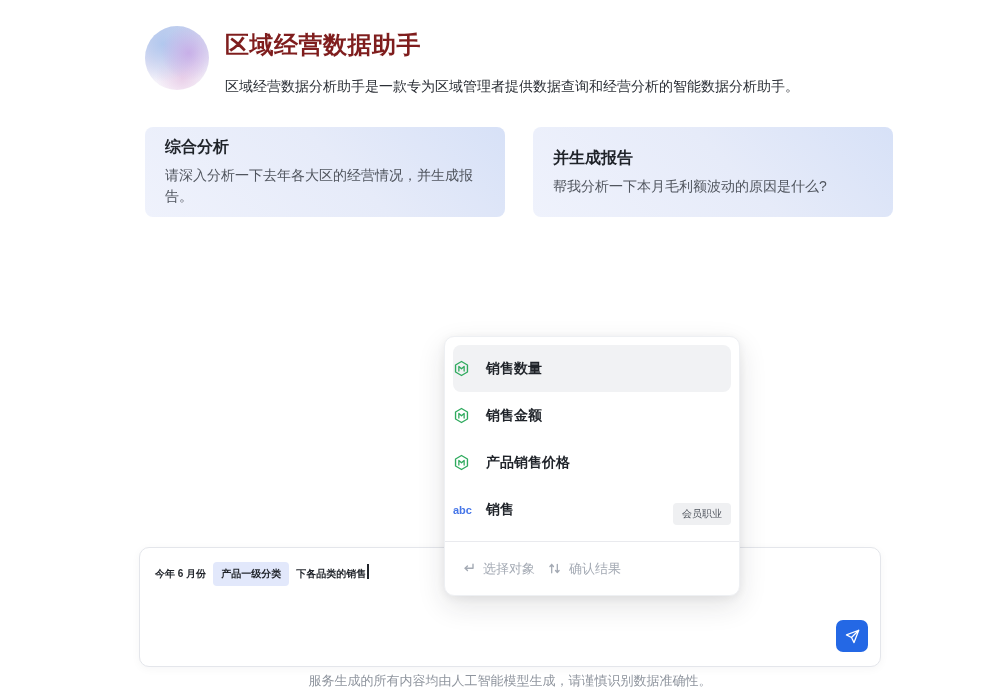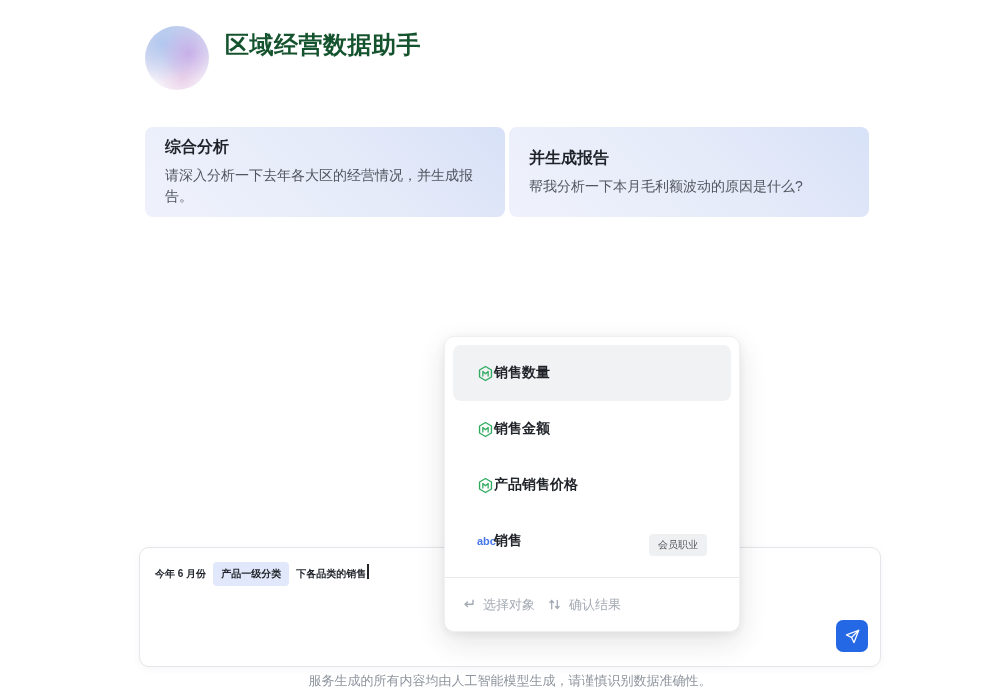--- a/index.html
+++ b/index.html
@@ -10,38 +10,38 @@
   
   .header { position:absolute; left:145px; top:26px; width:742px; }
   .avatar { position:absolute; left:0; top:0; width:64px; height:64px; border-radius:50%;
     background:
       radial-gradient(circle at 68% 42%, rgba(198,168,230,.85), rgba(198,168,230,0) 48%),
       radial-gradient(circle at 28% 28%, rgba(176,199,238,.95), rgba(176,199,238,0) 58%),
       radial-gradient(circle at 58% 82%, rgba(228,190,224,.65), rgba(228,190,224,0) 42%),
       linear-gradient(to bottom, #c7d1ee 0%, #e7e3f4 55%, #fbfafd 100%);
   }
   .header-text { margin-left:80px; }
-  .app-title { font-size:24px; font-weight:700; color:#14532d; letter-spacing:.5px; padding-top:3px; }
+  .app-title { font-size:24px; font-weight:700; color:#7f1d1d; letter-spacing:.5px; padding-top:3px; }
   .app-subtitle { margin-top:17px; font-size:14px; color:#2b2f36; }
 
   
-  .cards { position:absolute; left:145px; top:127px; display:flex; gap:4px; }
+  .cards { position:absolute; left:145px; top:127px; display:flex; gap:28px; }
   .card { width:360px; height:90px; border-radius:8px; padding:14px 20px;
     display:flex; flex-direction:column; justify-content:center; cursor:pointer;
     background:linear-gradient(225deg, #d7e1f7 0%, #e6ebf9 45%, #eff2fc 100%); }
   .card-title { font-size:16px; font-weight:700; color:#1f2329; margin-bottom:7px; }
   .card-body { font-size:14px; color:#50555e; line-height:21px; }
 
   
   .popup { position:absolute; left:444px; top:336px; width:296px; background:#ffffff;
     border:1px solid #eef0f3; border-radius:10px; z-index:20;
     box-shadow:0 10px 28px rgba(31,35,41,.12), 0 2px 8px rgba(31,35,41,.06); }
   .popup-list { padding:8px; }
-  .popup-item { height:56px; display:flex; align-items:center; gap:0;
-    padding:0 24px; border-radius:8px; cursor:pointer; }
+  .popup-item { height:47px; display:flex; align-items:center; gap:16px;
+    padding:0 0; border-radius:8px; cursor:pointer; }
   .popup-item.highlighted { background:#f1f2f4; }
   .popup-item .item-label { font-size:14px; font-weight:600; color:#1f2329; }
   .metric-icon { width:17px; height:17px; flex:0 0 auto; display:block; }
   .abc-icon { width:17px; flex:0 0 auto; color:#4676e8; font-weight:700; font-size:11px;
     letter-spacing:0; text-align:center; }
   .item-badge { margin-left:auto; background:#eff0f2; color:#50555e; font-size:10px;
     padding:4px 9px; border-radius:4px;margin-top:8px; }
   .popup-footer { border-top:1px solid #e9eaee; height:54px; display:flex; align-items:center;
     padding:0 16px; gap:12px; color:#a4aab4; }
   .hint { display:flex; align-items:center; gap:7px; font-size:13px; }
@@ -67,20 +67,21 @@
 </style>
 </head>
 <body>
 
 <div class="page">
 
   <div class="header">
     <div class="avatar"></div>
     <div class="header-text">
       <div class="app-title">区域经营数据助手</div>
+      <div class="app-subtitle">区域经营数据分析助手是一款专为区域管理者提供数据查询和经营分析的智能数据分析助手。</div>
     </div>
   </div>
 
   <div class="cards">
     <div class="card">
       <div class="card-title">综合分析</div>
       <div class="card-body">请深入分析一下去年各大区的经营情况，并生成报告。</div>
     </div>
     <div class="card">
       <div class="card-title">并生成报告</div>

